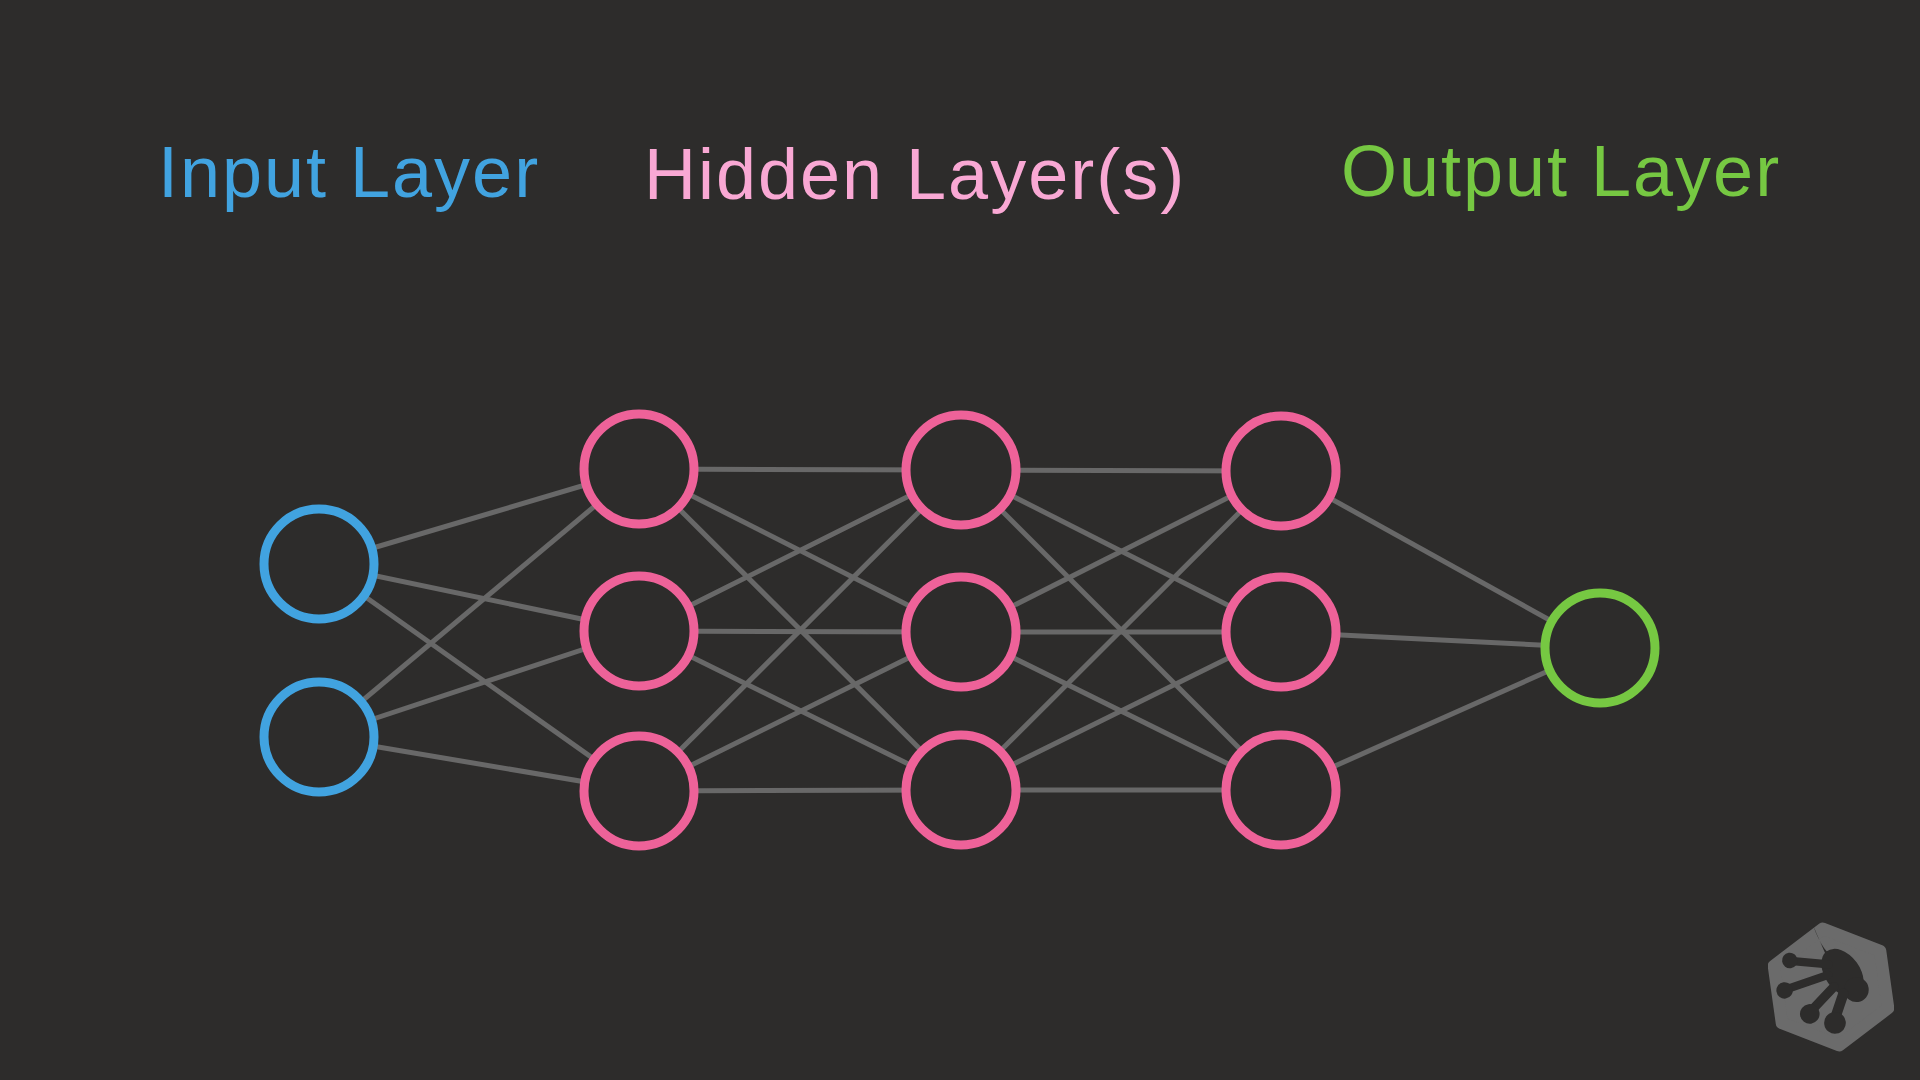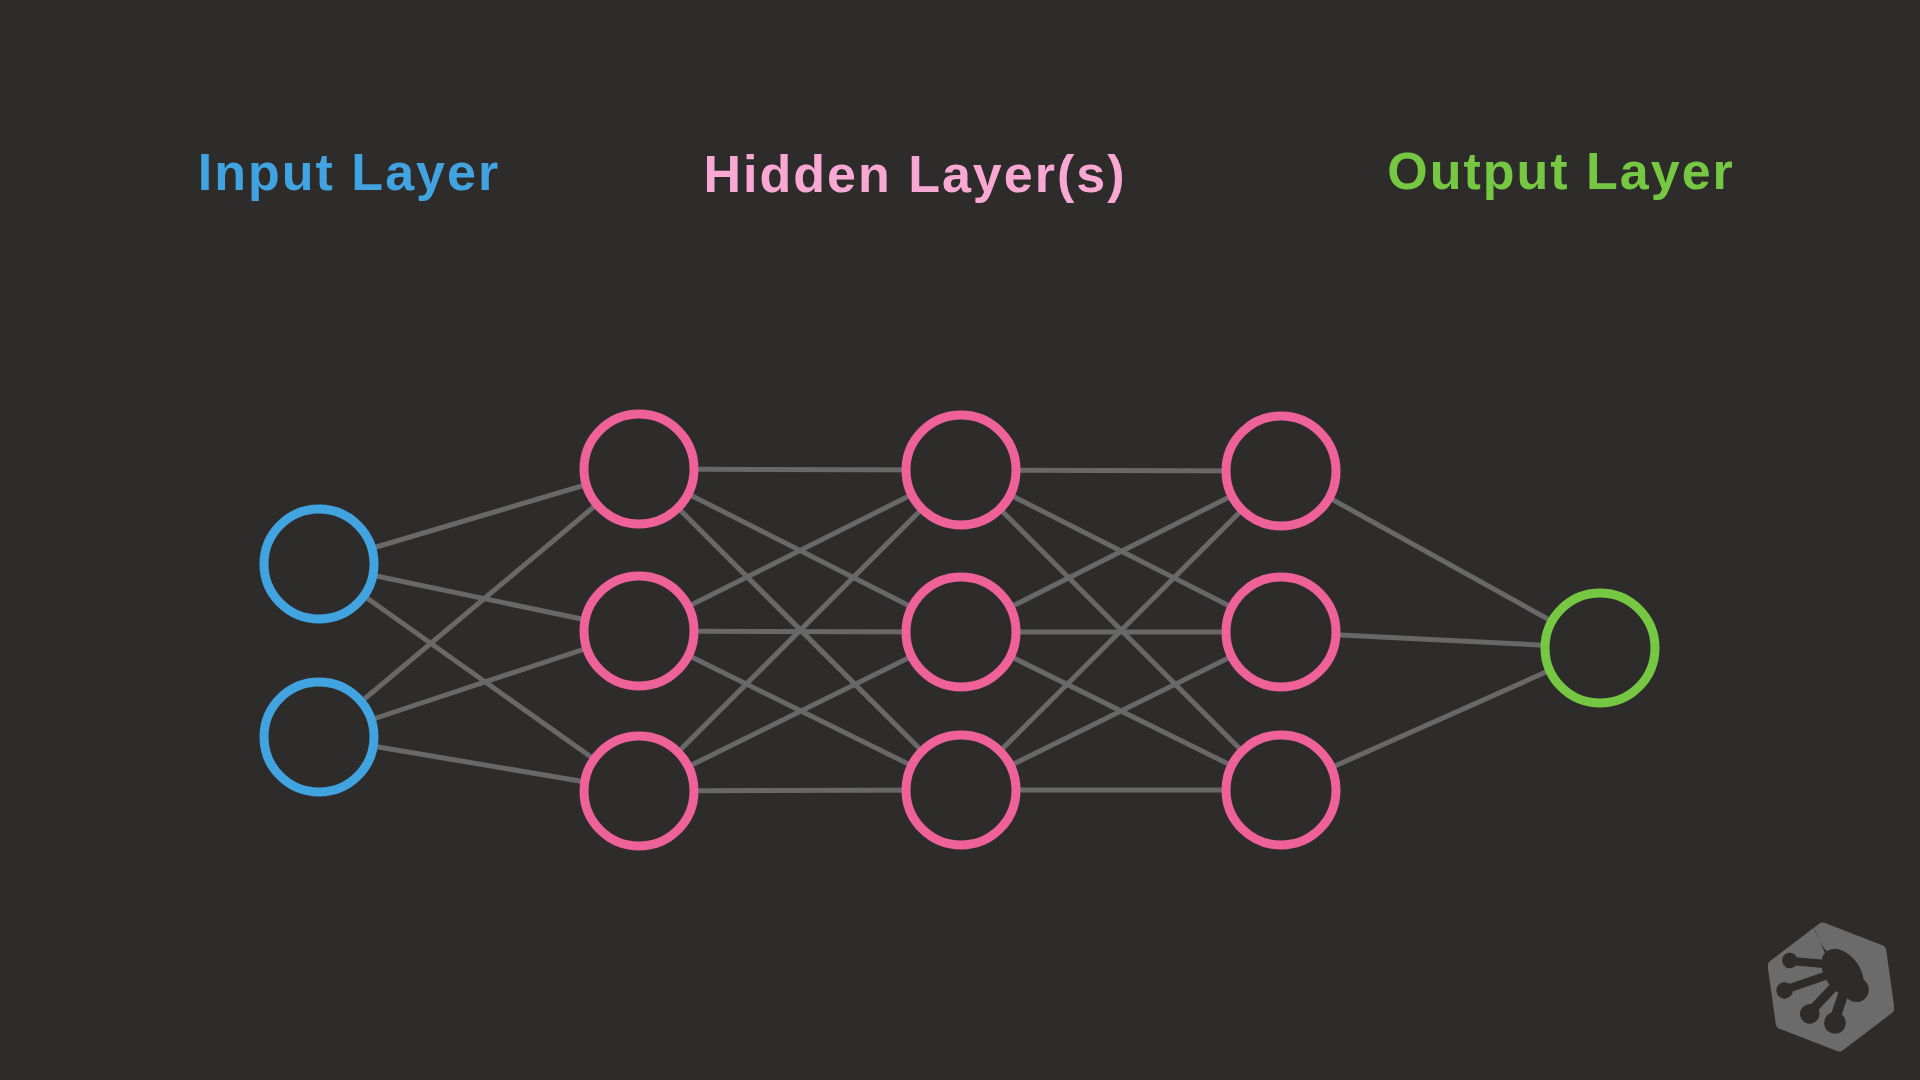--- a/index.html
+++ b/index.html
@@ -13,22 +13,22 @@
     width: 1920px; height: 1080px;
     background: #2d2c2b;
   }
   #network-svg {
     position: absolute;
     left: 0; top: 0;
   }
   .layer-label {
     position: absolute;
     transform: translate(-50%, -50%);
-    font-size: 52px;
-    font-weight: 700;
+    font-size: 72px;
+    font-weight: 400;
     letter-spacing: 2px;
     white-space: nowrap;
     user-select: none;
   }
   #logo {
     position: absolute;
   }
 </style>
 </head>
 <body>

